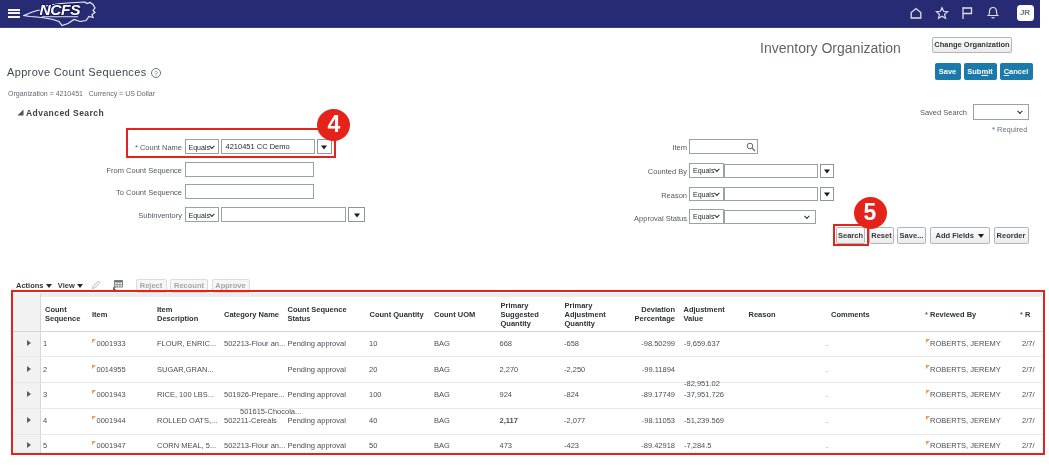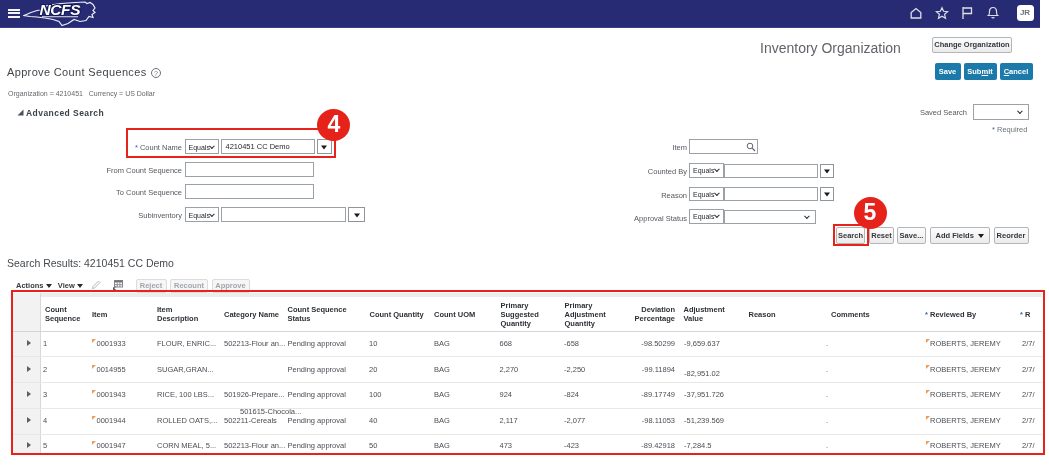--- a/index.html
+++ b/index.html
@@ -132,21 +132,20 @@
       <span class="chev" style="right:6px;"></span>
     </div>
   <div class="abs" style="left:992px;top:124.5px;font-size:7.5px;color:#6d7276;"><span class="star">*</span> Required</div>
 
   <div class="graybtn" style="left:836px;top:226.5px;width:29px;height:17px;line-height:15px;">Search</div>
   <div class="graybtn" style="left:869px;top:226.5px;width:25px;height:17px;line-height:15px;">Reset</div>
   <div class="graybtn" style="left:897px;top:226.5px;width:29px;height:17px;line-height:15px;">Save...</div>
   <div class="graybtn" style="left:929.5px;top:226.5px;width:60.5px;height:17px;line-height:15px;">Add Fields&nbsp;&nbsp;<span style="display:inline-block;width:0;height:0;border-left:3px solid transparent;border-right:3px solid transparent;border-top:4.5px solid #1b1b1b;vertical-align:middle;"></span></div>
   <div class="graybtn" style="left:993.5px;top:226.5px;width:35px;height:17px;line-height:15px;">Reorder</div>
 
-  <div class="abs" style="left:7px;top:257px;font-size:10.5px;color:#45494e;white-space:nowrap;">Search Results: 4210451 CC Demo</div>
 
   <div class="abs" style="left:16px;top:281px;font-size:7.5px;font-weight:bold;color:#35383c;white-space:nowrap;">Actions&nbsp;<span style="display:inline-block;width:0;height:0;border-left:3px solid transparent;border-right:3px solid transparent;border-top:4px solid #2b2b2b;vertical-align:middle;"></span>&nbsp;&nbsp;&nbsp;View&nbsp;<span style="display:inline-block;width:0;height:0;border-left:3px solid transparent;border-right:3px solid transparent;border-top:4px solid #2b2b2b;vertical-align:middle;"></span></div>
   <svg class="abs" style="left:91px;top:279px;" width="11" height="11" viewBox="0 0 11 11">
     <path d="M1.5,9.5 L2,7.5 L7.5,2 L9,3.5 L3.5,9 Z" fill="none" stroke="#b4b7ba" stroke-width="1"></path>
   </svg>
   <svg class="abs" style="left:112px;top:279px;" width="12" height="12" viewBox="0 0 12 12">
     <rect x="2.5" y="1.5" width="8" height="6.5" fill="none" stroke="#84878c" stroke-width="1"></rect>
     <rect x="2.5" y="1.5" width="8" height="2" fill="#707379"></rect>
     <line x1="5.2" y1="3.5" x2="5.2" y2="8" stroke="#84878c" stroke-width="0.9"></line>
     <line x1="7.9" y1="3.5" x2="7.9" y2="8" stroke="#84878c" stroke-width="0.9"></line>
@@ -207,21 +206,21 @@
   <div class="flagmk" style="left:92px;top:364.5px;"></div>
   <div class="cell" style="left:96.5px;top:364.5px;">0014955</div>
   <div class="cell" style="left:157px;top:364.5px;">SUGAR,GRAN...</div>
   <div class="cell" style="left:240px;top:364.5px;margin-top:42px;">501615-Chocola...</div>
   <div class="cell" style="left:287.5px;top:364.5px;">Pending approval</div>
   <div class="cell" style="left:369px;top:364.5px;">20</div>
   <div class="cell" style="left:434px;top:364.5px;">BAG</div>
   <div class="cell" style="left:499.5px;top:364.5px;">2,270</div>
   <div class="cell" style="left:564px;top:364.5px;">-2,250</div>
   <div class="cell" style="left:634px;top:364.5px;width:41px;text-align:right;">-99.11894</div>
-  <div class="cell" style="left:684px;top:369px;">-82,951.02</div>
+  <div class="cell" style="left:684px;top:379px;">-82,951.02</div>
   <div class="cell" style="left:826px;top:364.5px;">.</div>
   <div class="flagmk" style="left:925.5px;top:364.5px;"></div>
   <div class="cell" style="left:930px;top:364.5px;">ROBERTS, JEREMY</div>
   <div class="cell" style="left:1022px;top:364.5px;">2/7/</div>
 
   <div class="rowarrow" style="left:26.5px;top:391px;"></div>
   <div class="cell" style="left:43px;top:390px;">3</div>
   <div class="flagmk" style="left:92px;top:390px;"></div>
   <div class="cell" style="left:96.5px;top:390px;">0001943</div>
   <div class="cell" style="left:157px;top:390px;">RICE, 100 LBS...</div>
@@ -240,21 +239,21 @@
 
   <div class="rowarrow" style="left:26.5px;top:416.5px;"></div>
   <div class="cell" style="left:43px;top:415.5px;">4</div>
   <div class="flagmk" style="left:92px;top:415.5px;"></div>
   <div class="cell" style="left:96.5px;top:415.5px;">0001944</div>
   <div class="cell" style="left:157px;top:415.5px;">ROLLED OATS,...</div>
   <div class="cell" style="left:224px;top:415.5px;">502211-Cereals</div>
   <div class="cell" style="left:287.5px;top:415.5px;">Pending approval</div>
   <div class="cell" style="left:369px;top:415.5px;">40</div>
   <div class="cell" style="left:434px;top:415.5px;">BAG</div>
-  <div class="cell" style="left:499.5px;top:415.5px;">2,117</div>
+  <div class="cell" style="left:499.5px;top:415.5px;font-weight:bold;">2,117</div>
   <div class="cell" style="left:564px;top:415.5px;">-2,077</div>
   <div class="cell" style="left:634px;top:415.5px;width:41px;text-align:right;">-98.11053</div>
   <div class="cell" style="left:684px;top:415.5px;">-51,239.569</div>
   <div class="cell" style="left:826px;top:415.5px;">.</div>
   <div class="flagmk" style="left:925.5px;top:415.5px;"></div>
   <div class="cell" style="left:930px;top:415.5px;">ROBERTS, JEREMY</div>
   <div class="cell" style="left:1022px;top:415.5px;">2/7/</div>
 
   <div class="rowarrow" style="left:26.5px;top:442px;"></div>
   <div class="cell" style="left:43px;top:441px;">5</div>

